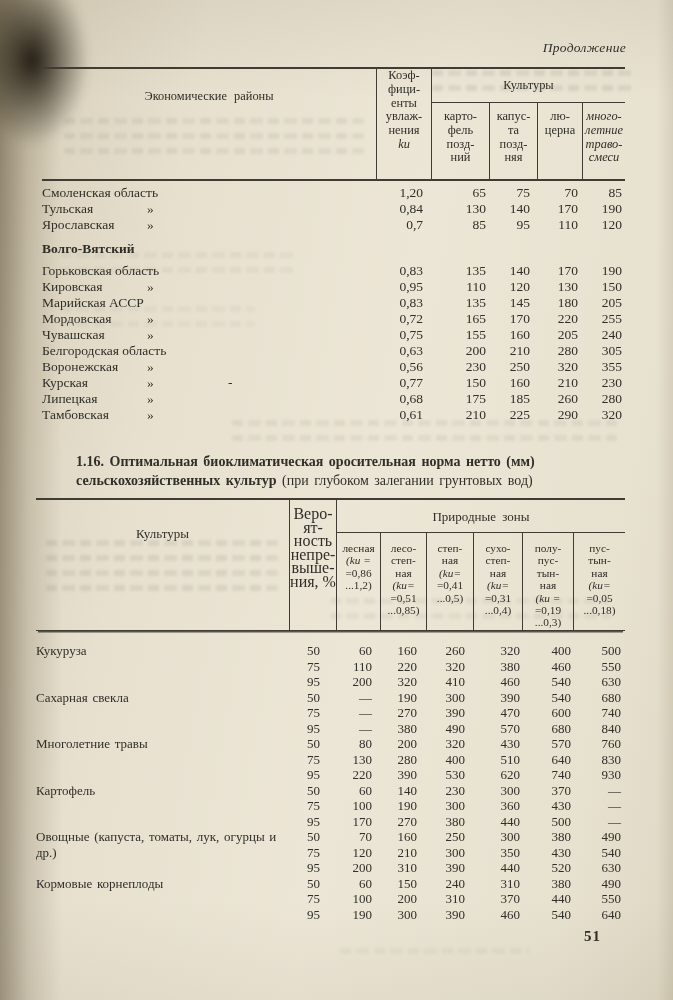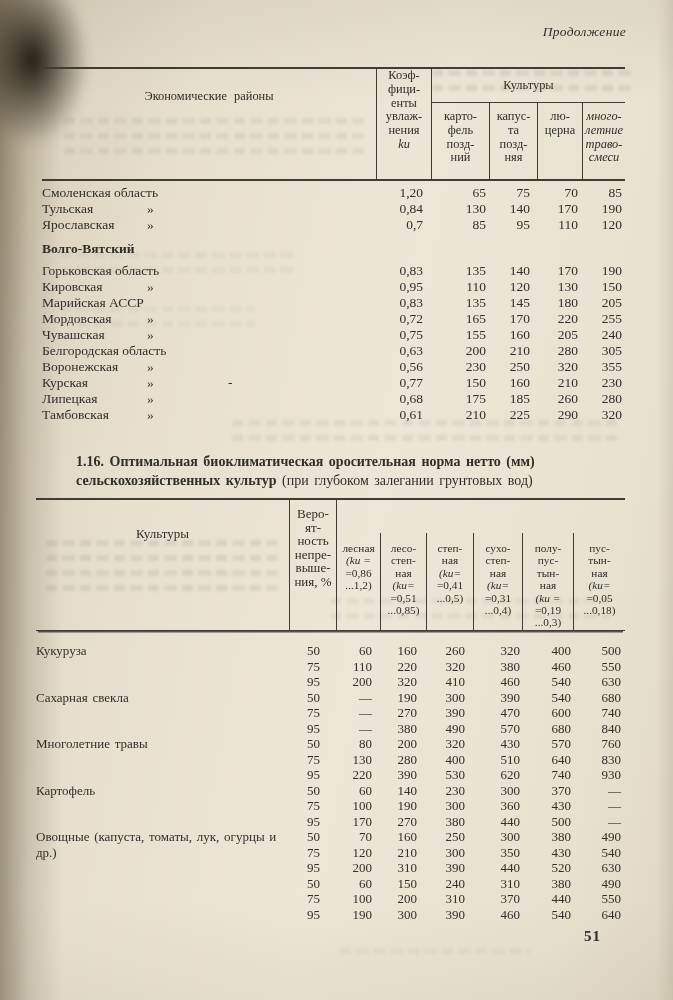--- a/index.html
+++ b/index.html
@@ -33,21 +33,21 @@
     background:repeating-linear-gradient(90deg,rgba(96,110,88,.30) 0 11px,rgba(0,0,0,0) 11px 16px,rgba(96,110,88,.26) 16px 29px,rgba(0,0,0,0) 29px 34px);}
   .b1{left:432px;top:70px;width:200px;}
   .b2{left:64px;top:118px;width:300px;opacity:.38;}
   .b3{left:60px;top:252px;width:235px;opacity:.26;}
   .b4{left:60px;top:306px;width:195px;opacity:.22;}
   .b5{left:232px;top:420px;width:385px;opacity:.34;}
   .b6{left:46px;top:540px;width:232px;}
   .b7{left:330px;top:598px;width:280px;opacity:.3;}
   .b8{left:340px;top:948px;width:190px;opacity:.22;}
 
-  .continuation{position:absolute;top:24px;right:47px;
+  .continuation{position:absolute;top:40px;right:47px;
     font-style:italic;font-size:13.5px;letter-spacing:.3px;}
 
   
   .t1{position:absolute;left:42px;top:67px;width:583px;}
   .t1-head{display:grid;grid-template-columns:335px 55px 58px 48px 45px 42px;
     grid-template-rows:34px 76px;
     border-top:2px solid var(--rule);border-bottom:2px solid var(--rule);}
   .t1-head .cell{font-size:12.4px;}
   .h-regions{grid-row:1/3;grid-column:1;border-right:1px solid var(--rule);
     text-align:center;padding-top:20px;font-size:13px;word-spacing:4px;}
@@ -82,21 +82,21 @@
   
   .t2{position:absolute;left:36px;top:498px;width:589px;}
   .t2-head{display:grid;grid-template-columns:254px 47px 44px 46px 47px 49px 51px 51px;
     grid-template-rows:33px 97px;
     border-top:2px solid var(--rule);
     border-bottom:1.5px solid var(--rule);
     box-shadow:0 3.5px 0 -2px rgba(62,60,51,.85);}
   .h2-cult{grid-row:1/3;grid-column:1;border-right:1px solid var(--rule);
     text-align:center;padding-top:26px;font-size:13px;word-spacing:3px;}
   .h2-prob{grid-row:1/3;grid-column:2;border-right:1px solid var(--rule);
-    text-align:center;padding-top:7px;font-size:13px;line-height:13.5px;}
+    text-align:center;padding-top:7px;font-size:16px;line-height:13.5px;}
   .h2-zones{grid-row:1;grid-column:3/9;text-align:center;padding-top:9px;
     border-bottom:1px solid var(--rule);font-size:13px;word-spacing:3px;}
   .h2-zone{grid-row:2;text-align:center;padding-top:9px;
     font-size:11.3px;line-height:12.4px;border-right:1px solid var(--rule);}
   .h2-zone.z5{border-right:none;}
   .t2-body{padding-top:12px;}
   .t2-crop{display:grid;grid-template-columns:254px 47px 44px 46px 47px 49px 51px 51px;
     grid-auto-rows:15.5px;line-height:15.5px;font-size:13px;font-family:Liberation Serif, serif;}
   .cropname{grid-column:1;grid-row:1/span 3;padding-right:6px;word-spacing:1.5px;}
   .t2-crop .num{text-align:right;}
@@ -304,20 +304,21 @@
     <div class="t2-head">
       <div class="cell h2-cult">Культуры</div>
       <div class="cell h2-prob">
           <span class="hl">Веро-</span>
           <span class="hl">ят-</span>
           <span class="hl">ность</span>
           <span class="hl">непре-</span>
           <span class="hl">выше-</span>
           <span class="hl">ния, %</span>
         </div>
+      <div class="cell h2-zones">Природные зоны</div>
       <div class="cell h2-zone z0">
           <span class="hl">лесная</span>
           <span class="hl it">(kи =</span>
           <span class="hl">=0,86</span>
           <span class="hl">...1,2)</span>
         </div>
       <div class="cell h2-zone z1">
           <span class="hl">лесо-</span>
           <span class="hl">степ-</span>
           <span class="hl">ная</span>
@@ -473,20 +474,21 @@
           <div class="cell num p6" style="grid-area: 2 / 8;">540</div>
           <div class="cell num p0" style="grid-area: 3 / 2;">95</div>
           <div class="cell num p1" style="grid-area: 3 / 3;">200</div>
           <div class="cell num p2" style="grid-area: 3 / 4;">310</div>
           <div class="cell num p3" style="grid-area: 3 / 5;">390</div>
           <div class="cell num p4" style="grid-area: 3 / 6;">440</div>
           <div class="cell num p5" style="grid-area: 3 / 7;">520</div>
           <div class="cell num p6" style="grid-area: 3 / 8;">630</div>
         </div>
         <div class="t2-crop">
+          <div class="cropname">Кормовые корнеплоды</div>
           <div class="cell num p0" style="grid-area: 1 / 2;">50</div>
           <div class="cell num p1" style="grid-area: 1 / 3;">60</div>
           <div class="cell num p2" style="grid-area: 1 / 4;">150</div>
           <div class="cell num p3" style="grid-area: 1 / 5;">240</div>
           <div class="cell num p4" style="grid-area: 1 / 6;">310</div>
           <div class="cell num p5" style="grid-area: 1 / 7;">380</div>
           <div class="cell num p6" style="grid-area: 1 / 8;">490</div>
           <div class="cell num p0" style="grid-area: 2 / 2;">75</div>
           <div class="cell num p1" style="grid-area: 2 / 3;">100</div>
           <div class="cell num p2" style="grid-area: 2 / 4;">200</div>

